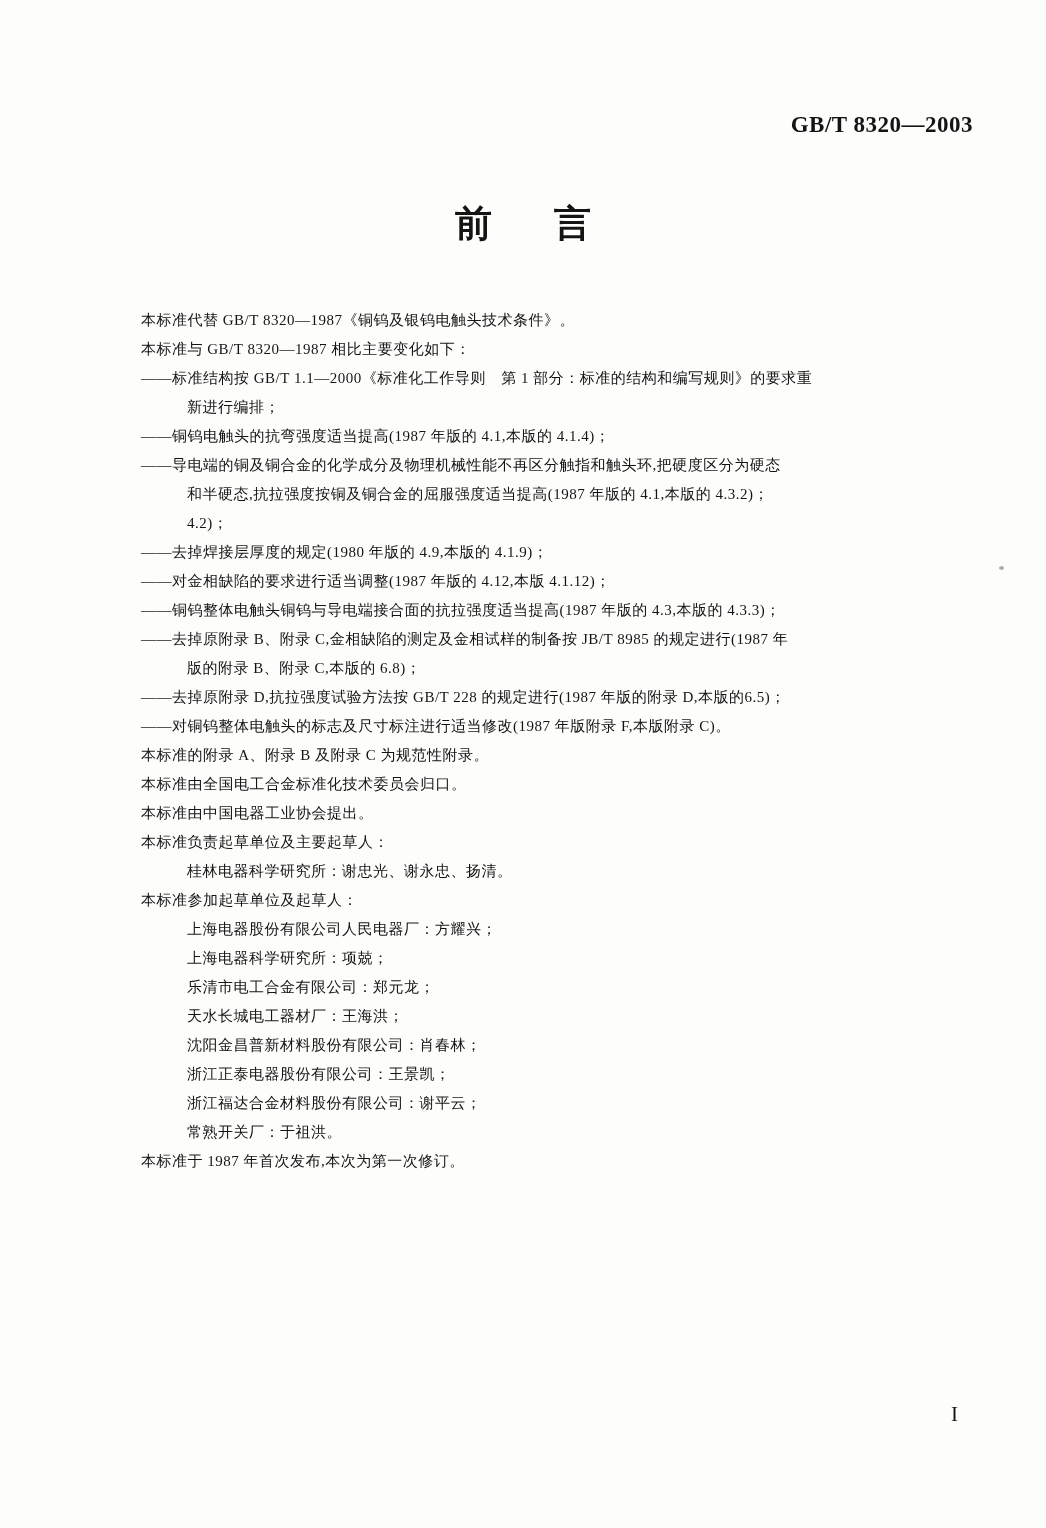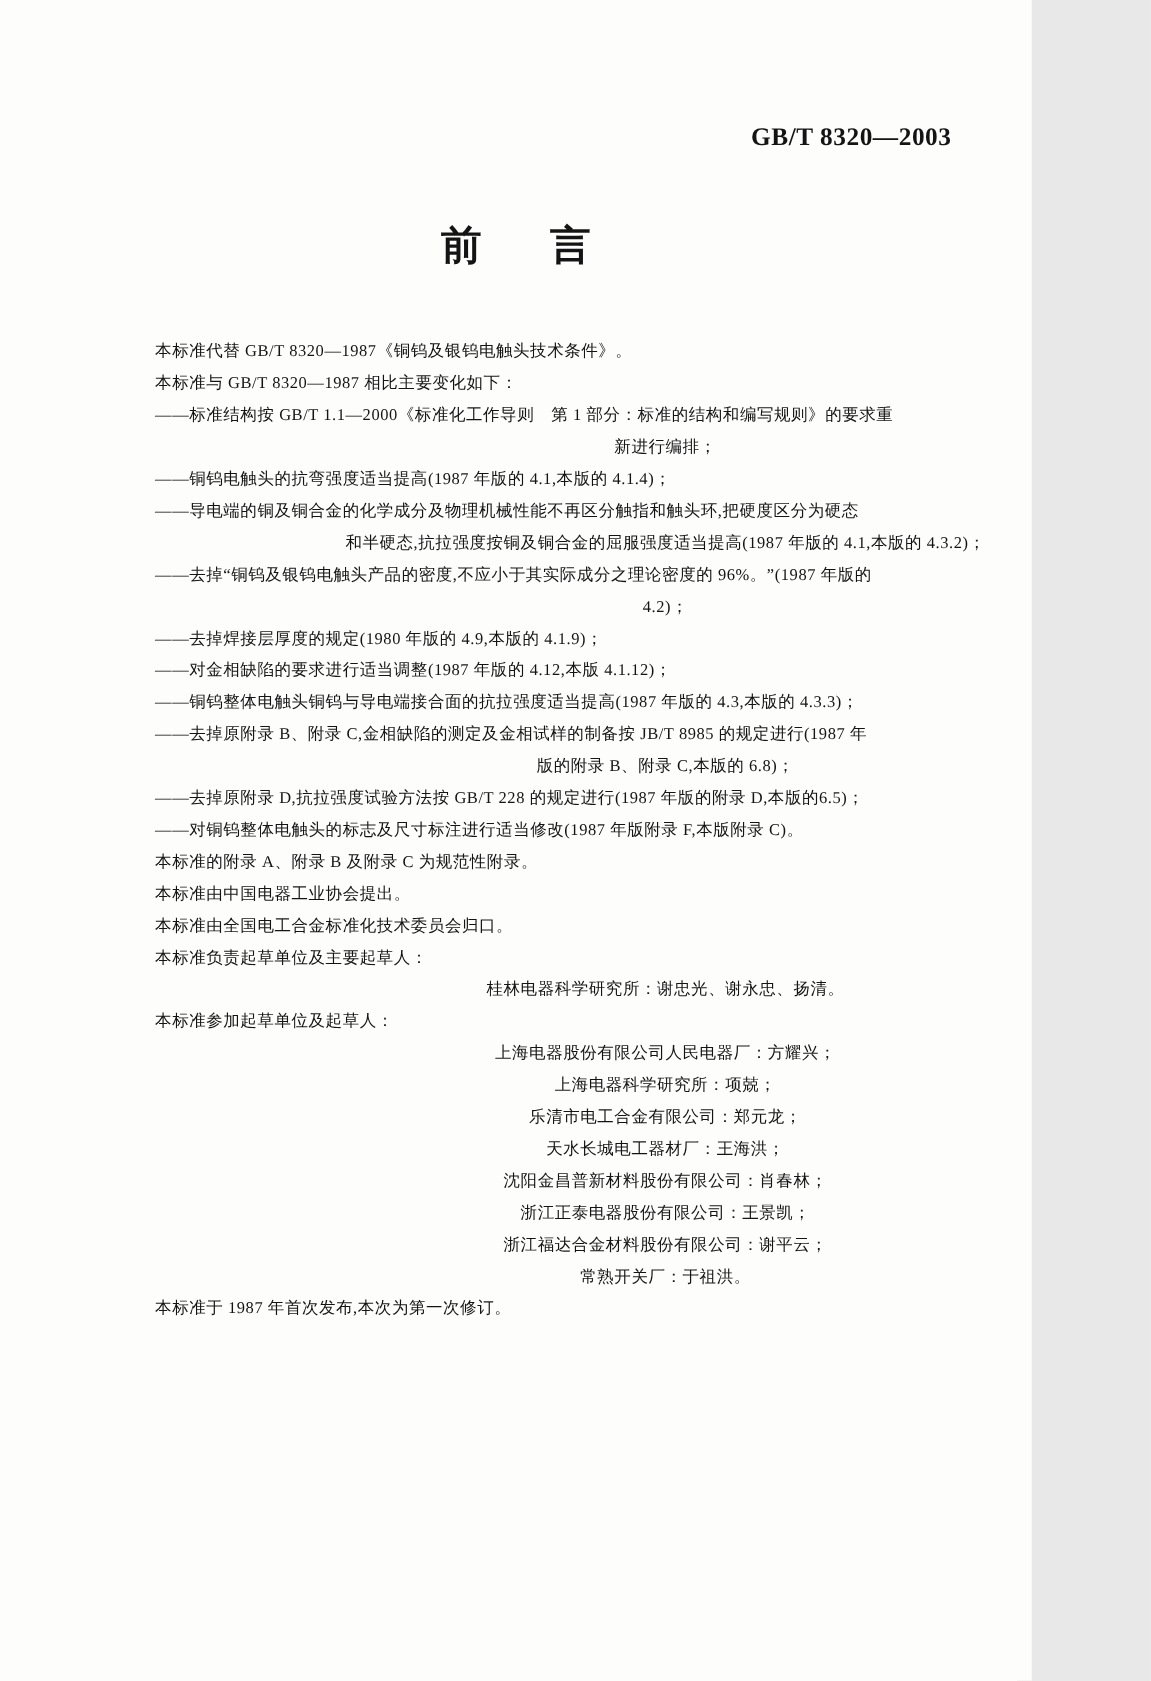--- a/index.html
+++ b/index.html
@@ -2,21 +2,21 @@
 <html><head>
 <meta charset="utf-8">
 <style>
   html, body {
     margin: 0;
     padding: 0;
     background: #e8e8e8;
   }
   .page {
     position: relative;
-    width: 938px;
+    width: 1046px;
     height: 1528px;
     background: #fdfdfc;
     overflow: hidden;
     font-family: "Liberation Serif", "DejaVu Serif", serif;
     color: #141414;
   }
   .header-code {
     position: absolute;
     top: 112px;
     right: 73px;
@@ -45,21 +45,20 @@
     font-size: 15px;
     line-height: 29px;
     letter-spacing: 0.5px;
   }
   .line {
     white-space: nowrap;
     height: 29px;
   }
   .indent-1 {
     padding-left: 46px;
-    text-align: center;
   }
   .page-number {
     position: absolute;
     left: 951px;
     top: 1402px;
     font-size: 21px;
     letter-spacing: 1px;
   }
   .speck {
     position: absolute;
@@ -84,32 +83,31 @@
   </div>
 
   <div class="body-text" id="body-lines">
       <div class="line indent-0">本标准代替 GB/T 8320—1987《铜钨及银钨电触头技术条件》。</div>
       <div class="line indent-0">本标准与 GB/T 8320—1987 相比主要变化如下：</div>
       <div class="line indent-0">——标准结构按 GB/T 1.1—2000《标准化工作导则　第 1 部分：标准的结构和编写规则》的要求重</div>
       <div class="line indent-1">新进行编排；</div>
       <div class="line indent-0">——铜钨电触头的抗弯强度适当提高(1987 年版的 4.1,本版的 4.1.4)；</div>
       <div class="line indent-0">——导电端的铜及铜合金的化学成分及物理机械性能不再区分触指和触头环,把硬度区分为硬态</div>
       <div class="line indent-1">和半硬态,抗拉强度按铜及铜合金的屈服强度适当提高(1987 年版的 4.1,本版的 4.3.2)；</div>
-      <div class="line indent-0">——去掉“铜钨及银钨电触头产品的密度,不应小于其实际成分之理论密度的 96%。”(1987 年版的</div>
       <div class="line indent-1">4.2)；</div>
       <div class="line indent-0">——去掉焊接层厚度的规定(1980 年版的 4.9,本版的 4.1.9)；</div>
       <div class="line indent-0">——对金相缺陷的要求进行适当调整(1987 年版的 4.12,本版 4.1.12)；</div>
       <div class="line indent-0">——铜钨整体电触头铜钨与导电端接合面的抗拉强度适当提高(1987 年版的 4.3,本版的 4.3.3)；</div>
       <div class="line indent-0">——去掉原附录 B、附录 C,金相缺陷的测定及金相试样的制备按 JB/T 8985 的规定进行(1987 年</div>
       <div class="line indent-1">版的附录 B、附录 C,本版的 6.8)；</div>
       <div class="line indent-0">——去掉原附录 D,抗拉强度试验方法按 GB/T 228 的规定进行(1987 年版的附录 D,本版的6.5)；</div>
       <div class="line indent-0">——对铜钨整体电触头的标志及尺寸标注进行适当修改(1987 年版附录 F,本版附录 C)。</div>
       <div class="line indent-0">本标准的附录 A、附录 B 及附录 C 为规范性附录。</div>
+      <div class="line indent-0">本标准由全国电工合金标准化技术委员会归口。</div>
       <div class="line indent-0">本标准由中国电器工业协会提出。</div>
-      <div class="line indent-0">本标准由全国电工合金标准化技术委员会归口。</div>
       <div class="line indent-0">本标准负责起草单位及主要起草人：</div>
       <div class="line indent-1">桂林电器科学研究所：谢忠光、谢永忠、扬清。</div>
       <div class="line indent-0">本标准参加起草单位及起草人：</div>
       <div class="line indent-1">上海电器股份有限公司人民电器厂：方耀兴；</div>
       <div class="line indent-1">上海电器科学研究所：项兢；</div>
       <div class="line indent-1">乐清市电工合金有限公司：郑元龙；</div>
       <div class="line indent-1">天水长城电工器材厂：王海洪；</div>
       <div class="line indent-1">沈阳金昌普新材料股份有限公司：肖春林；</div>
       <div class="line indent-1">浙江正泰电器股份有限公司：王景凯；</div>
       <div class="line indent-1">浙江福达合金材料股份有限公司：谢平云；</div>

